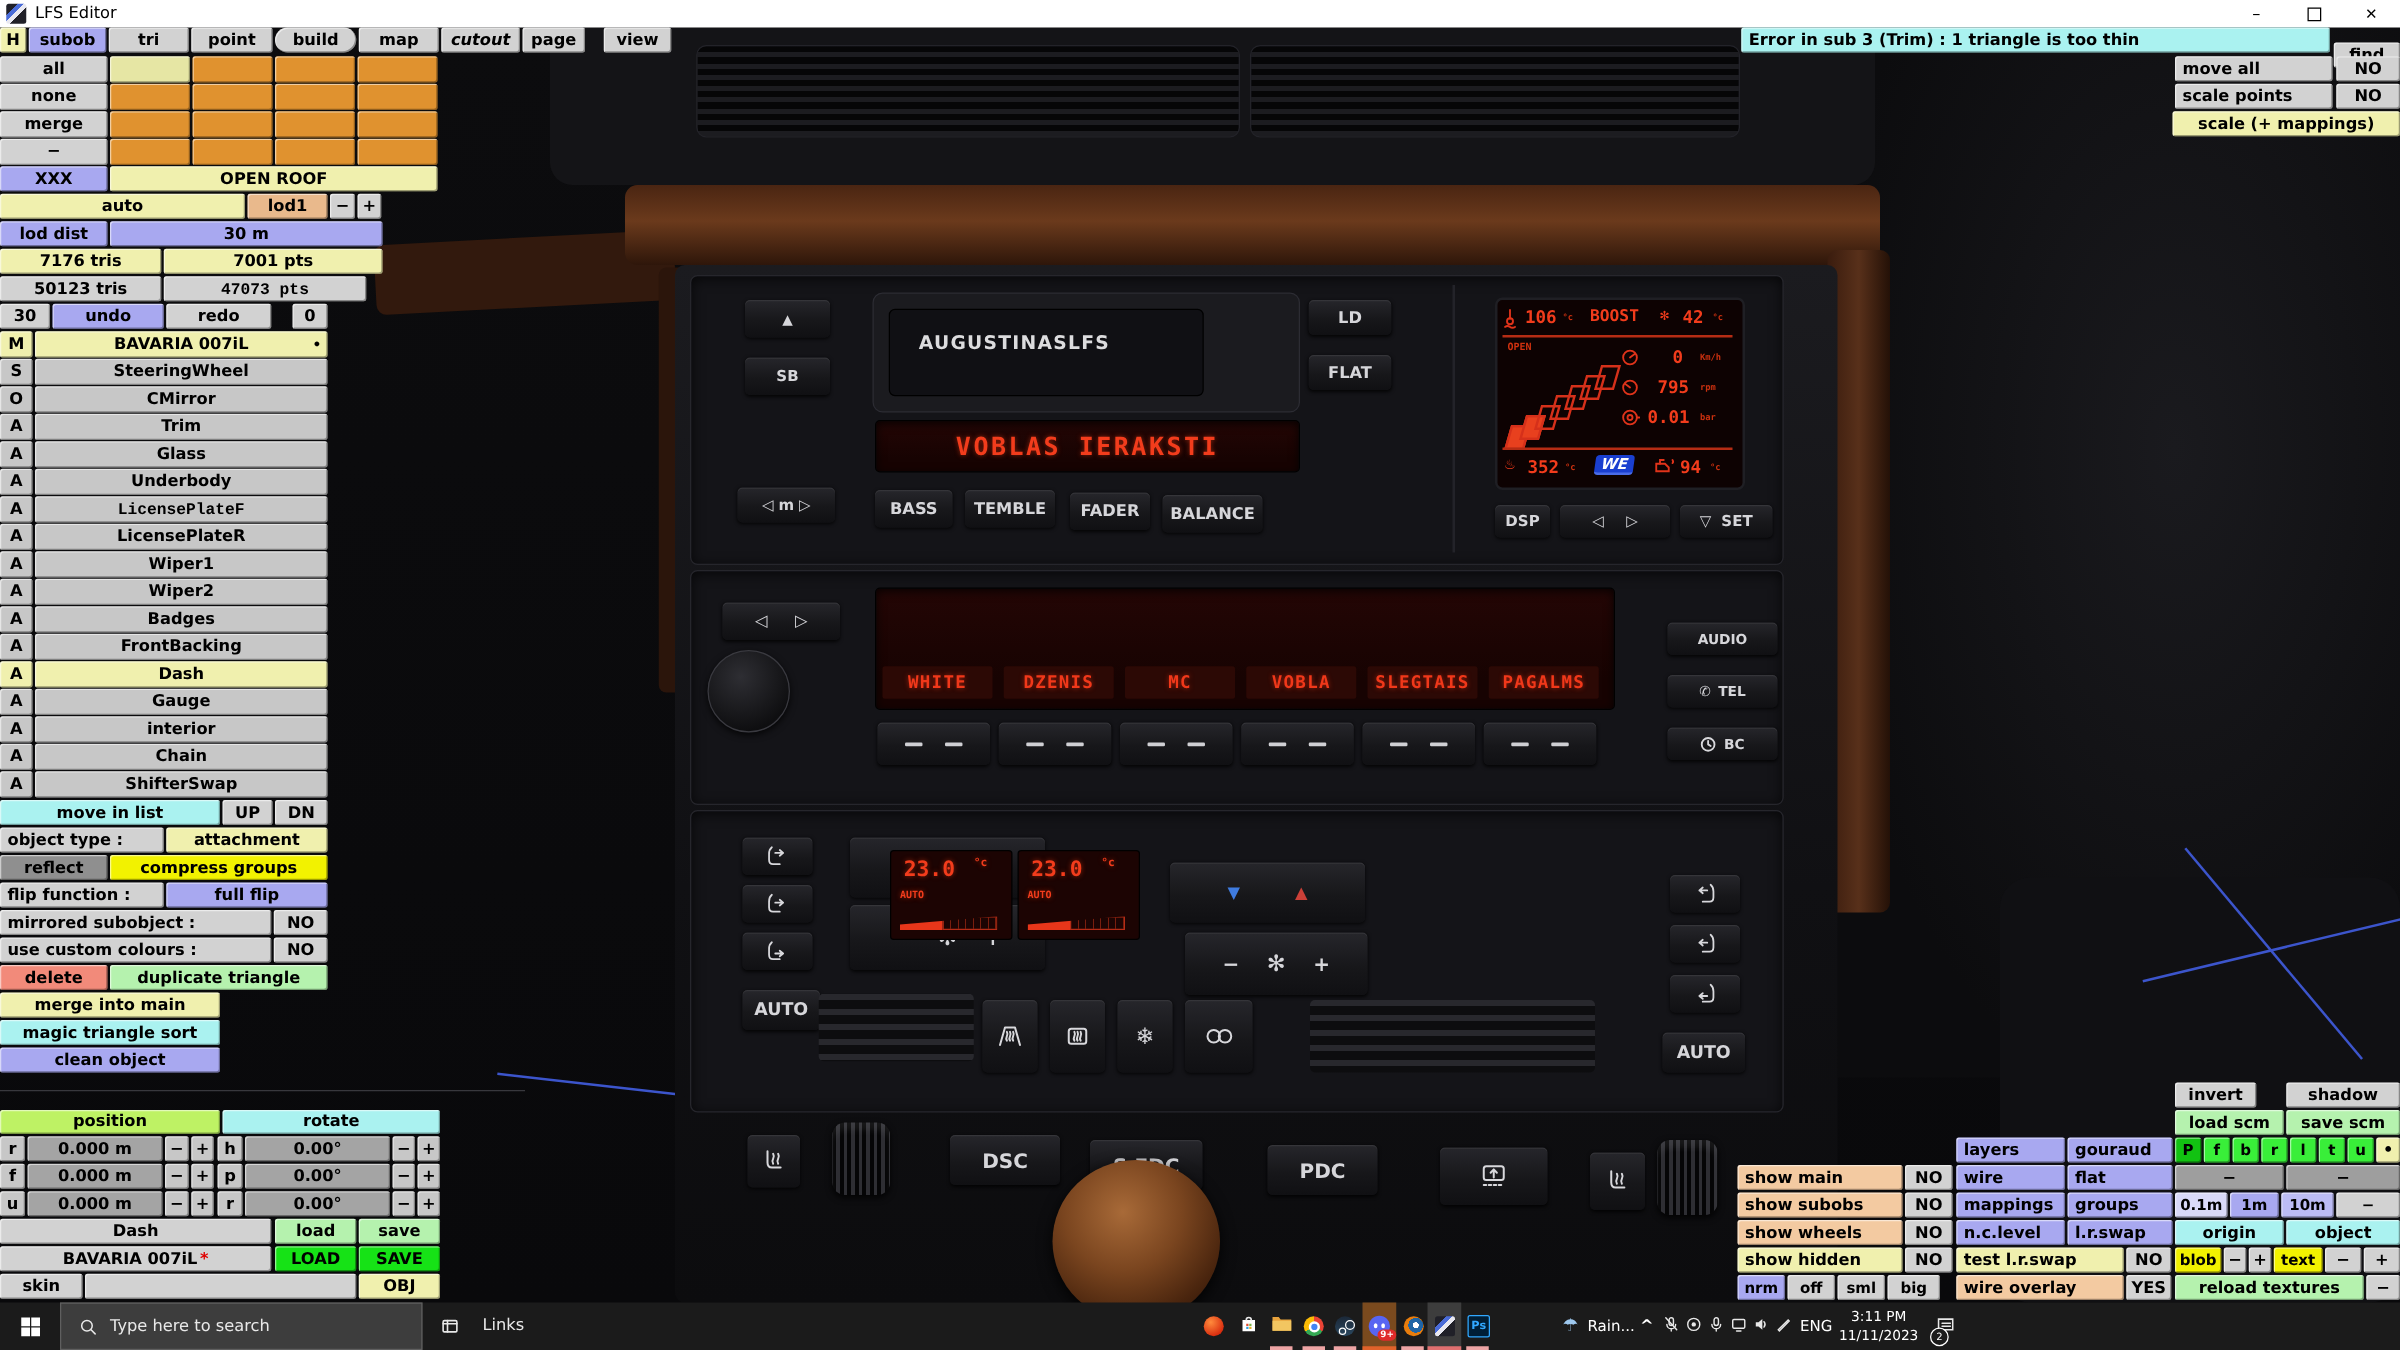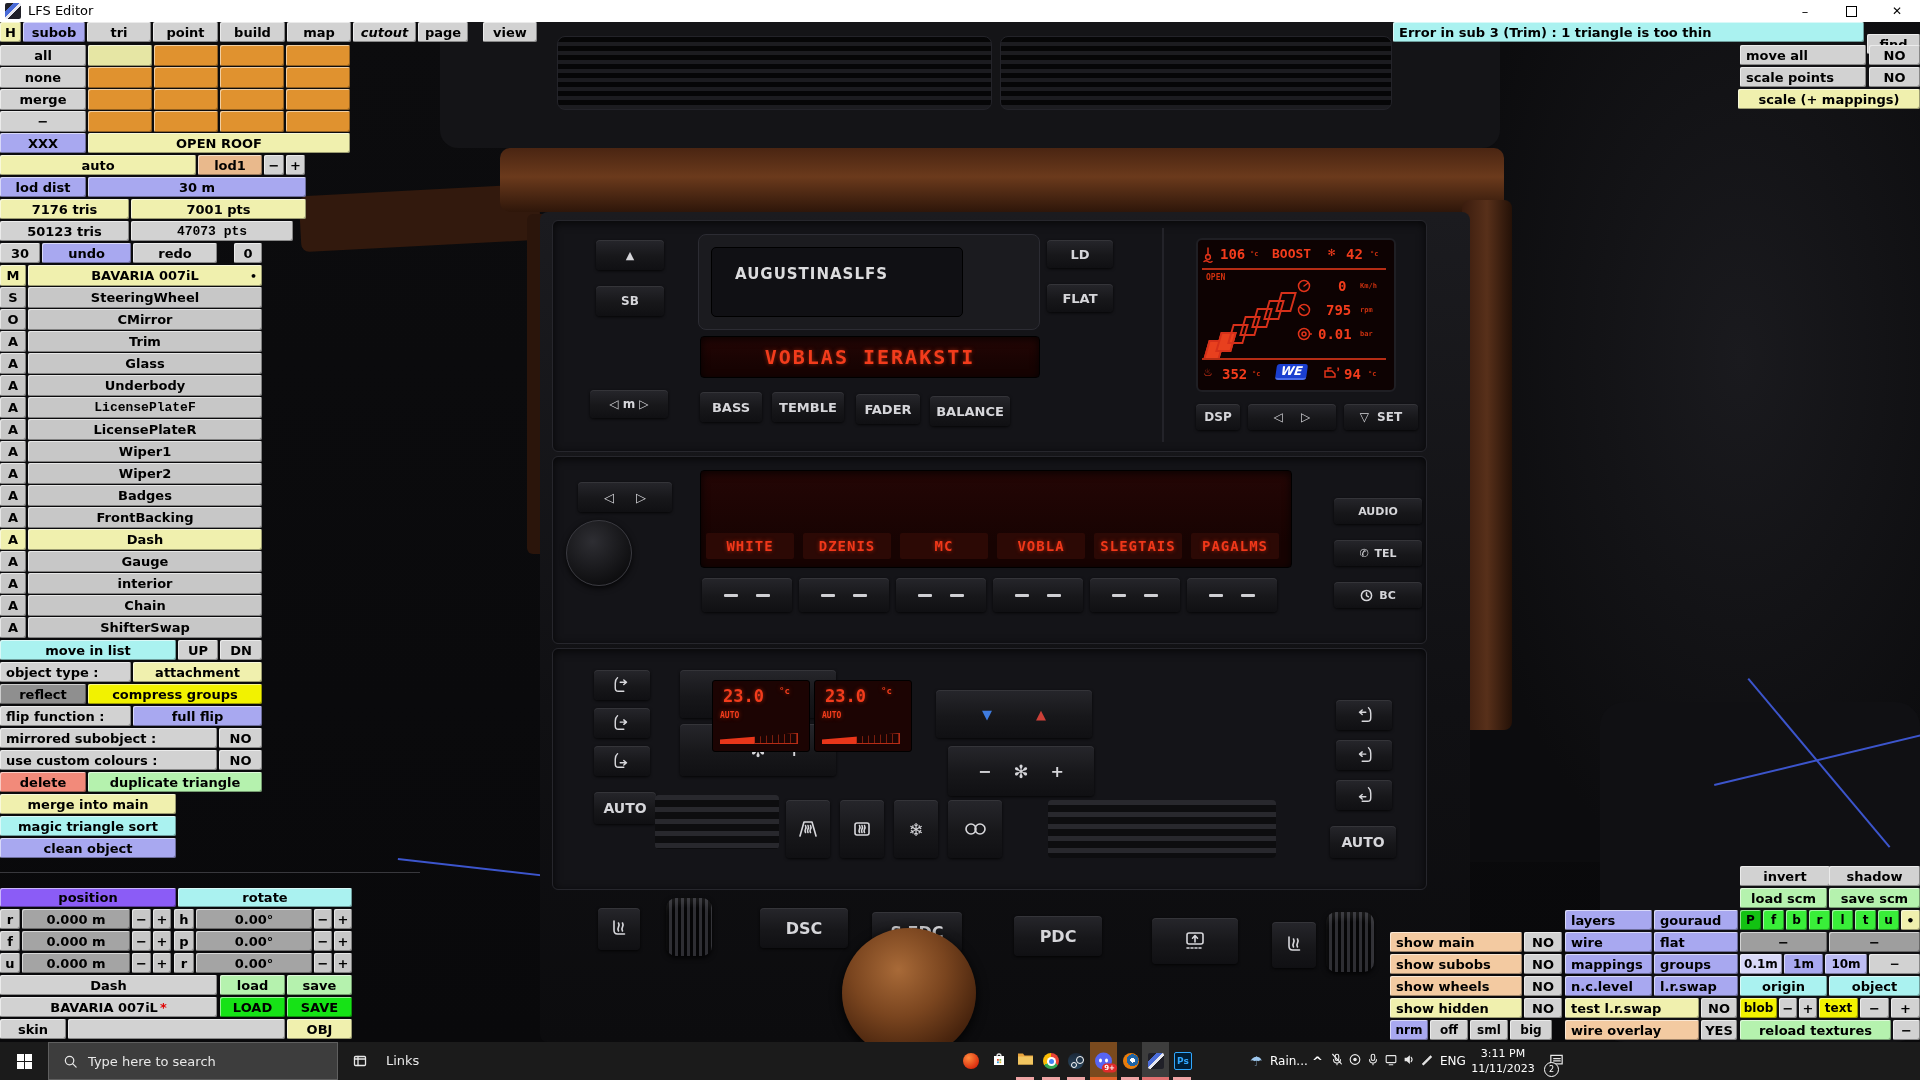--- a/index.html
+++ b/index.html
@@ -9,21 +9,21 @@
   
   .cell{position:absolute;display:flex;align-items:center;justify-content:center;
         font-weight:bold;font-size:13px;color:#000;border-radius:2px;white-space:nowrap;overflow:hidden;
         box-shadow:inset 1px 1px 0 rgba(255,255,255,.55), inset -1px -1px 0 rgba(0,0,0,.35);}
   .tl{justify-content:flex-start;padding-left:6px;box-sizing:border-box;}
   .gray{background:#d2d2d2;} .gray2{background:#c7c7c7;} .dgray{background:#8f8f8f;}
   .dgray2{background:#9e9e9e;} .vgray{background:#a4a4a4;}
   .purple{background:#a8a8f0;} .pale{background:#f0f0ae;} .cyan{background:#aaf2f0;}
   .oc{background:#e0922f;} .ocfirst{background:#e6e6a4;}
   .tan{background:#e9b98c;} .yellow{background:#f2f200;} .salmon{background:#f28a7a;}
-  .green{background:#b5f2ae;} .bgreen{background:#16e216;} .pink{background:#8b5cf6;}
+  .green{background:#b5f2ae;} .bgreen{background:#16e216;} .pink{background:#bef264;}
   .peach{background:#f3caa1;} .lav{background:#d9d9f8;} .lav2{background:#bcbcf4;}
   .chan{background:#39ee39;font-size:12px;} .chanP{background:#12c212;font-size:12px;}
   
   .dtile{position:absolute;display:flex;align-items:center;justify-content:center;gap:6px;
          background:linear-gradient(180deg,#26262b,#17171a 55%,#101013);border-radius:4px;
          color:#d6d6da;font-weight:bold;box-shadow:0 1px 3px rgba(0,0,0,.8), inset 0 1px 0 rgba(255,255,255,.07);}
   .dtile i{display:block;width:14px;height:3px;background:#cfcfd3;margin:0 6px;border-radius:1px;}
   .lcd{position:absolute;background:linear-gradient(180deg,#240605,#170302 75%);border-radius:4px;
        border:1px solid #000;box-shadow:inset 0 2px 8px rgba(0,0,0,.8);}
   .lcdtx{font-family:"DejaVu Sans Mono",monospace;font-weight:bold;color:#f23c1c;
@@ -385,21 +385,21 @@
   <div class="cell gray" style="left:0;top:997px;width:217px;height:20px;">
     <span>BAVARIA 007iL</span>
     <span style="color:#e00000;margin-left:2px;">*</span>
   </div>
   <div class="cell bgreen" style="left:220px;top:997px;width:65px;height:20px;">LOAD</div>
   <div class="cell bgreen" style="left:287px;top:997px;width:65px;height:20px;">SAVE</div>
   <div class="cell gray" style="left:0;top:1019px;width:66px;height:20px;">skin</div>
   <div class="cell gray" style="left:68px;top:1019px;width:217px;height:20px;"></div>
   <div class="cell pale" style="left:287px;top:1019px;width:65px;height:20px;">OBJ</div>
 
-  <div class="cell gray" style="left:1740px;top:866px;width:90px;height:20px;">invert</div>
+  <div class="cell gray" style="left:1740px;top:866px;width:65px;height:20px;">invert</div>
   <div class="cell gray" style="left:1829px;top:866px;width:91px;height:20px;">shadow</div>
   <div class="cell green" style="left:1740px;top:888px;width:87px;height:20px;">load scm</div>
   <div class="cell green" style="left:1829px;top:888px;width:91px;height:20px;">save scm</div>
   <div class="cell purple tl" style="left:1565px;top:910px;width:87px;height:20px;">layers</div>
   <div class="cell purple tl" style="left:1654px;top:910px;width:84px;height:20px;">gouraud</div>
 
   <div class="cell pale" style="left:1901px;top:910px;width:19px;height:20px;">•</div>
 
   <div class="cell peach tl" style="left:1390px;top:932px;width:132px;height:20px;">show main</div>
   <div class="cell gray" style="left:1524px;top:932px;width:38px;height:20px;">NO</div>
@@ -551,21 +551,21 @@
           <path class="tic" d="M6 7 h7 M6 9.5 h7"></path>
         </svg>
       <span style="position:absolute;left:-4px;bottom:-4px;width:13px;height:13px;border-radius:50%;background:#1b1b1b;border:1px solid #fff;color:#fff;font-size:8px;display:flex;align-items:center;justify-content:center;">2</span>
     </div>
   </div>
 
 <div class="cell pale" style="left: 0px; top: 22px; width: 21px; height: 20px;">H</div>
     <div class="cell purple" style="left: 23px; top: 22px; width: 62px; height: 20px;">subob</div>
     <div class="cell gray" style="left: 87px; top: 22px; width: 64px; height: 20px;">tri</div>
     <div class="cell gray" style="left: 153px; top: 22px; width: 65px; height: 20px;">point</div>
-    <div class="cell gray" style="left: 220px; top: 22px; width: 65px; height: 20px;">build</div>
+    <div class="cell gray" style="left: 220px; top: 22px; width: 65px; height: 20px; border-radius: 10px;">build</div>
     <div class="cell gray" style="left: 287px; top: 22px; width: 64px; height: 20px;">map</div>
     <div class="cell gray" style="left: 353px; top: 22px; width: 63px; height: 20px; font-style: italic;">cutout</div>
     <div class="cell gray" style="left: 418px; top: 22px; width: 50px; height: 20px;">page</div>
     <div class="cell gray" style="left: 483px; top: 22px; width: 54px; height: 20px;">view</div>
     <div class="cell gray" style="left: 0px; top: 45px; width: 86px; height: 21px;">all</div>
     <div class="cell gray" style="left: 0px; top: 67px; width: 86px; height: 21px;">none</div>
     <div class="cell gray" style="left: 0px; top: 89px; width: 86px; height: 21px;">merge</div>
     <div class="cell gray" style="left: 0px; top: 111px; width: 86px; height: 21px;">−</div>
     <div class="cell ocfirst" style="left: 88px; top: 45px; width: 64px; height: 21px;"></div>
     <div class="cell oc" style="left: 154px; top: 45px; width: 64px; height: 21px;"></div>

